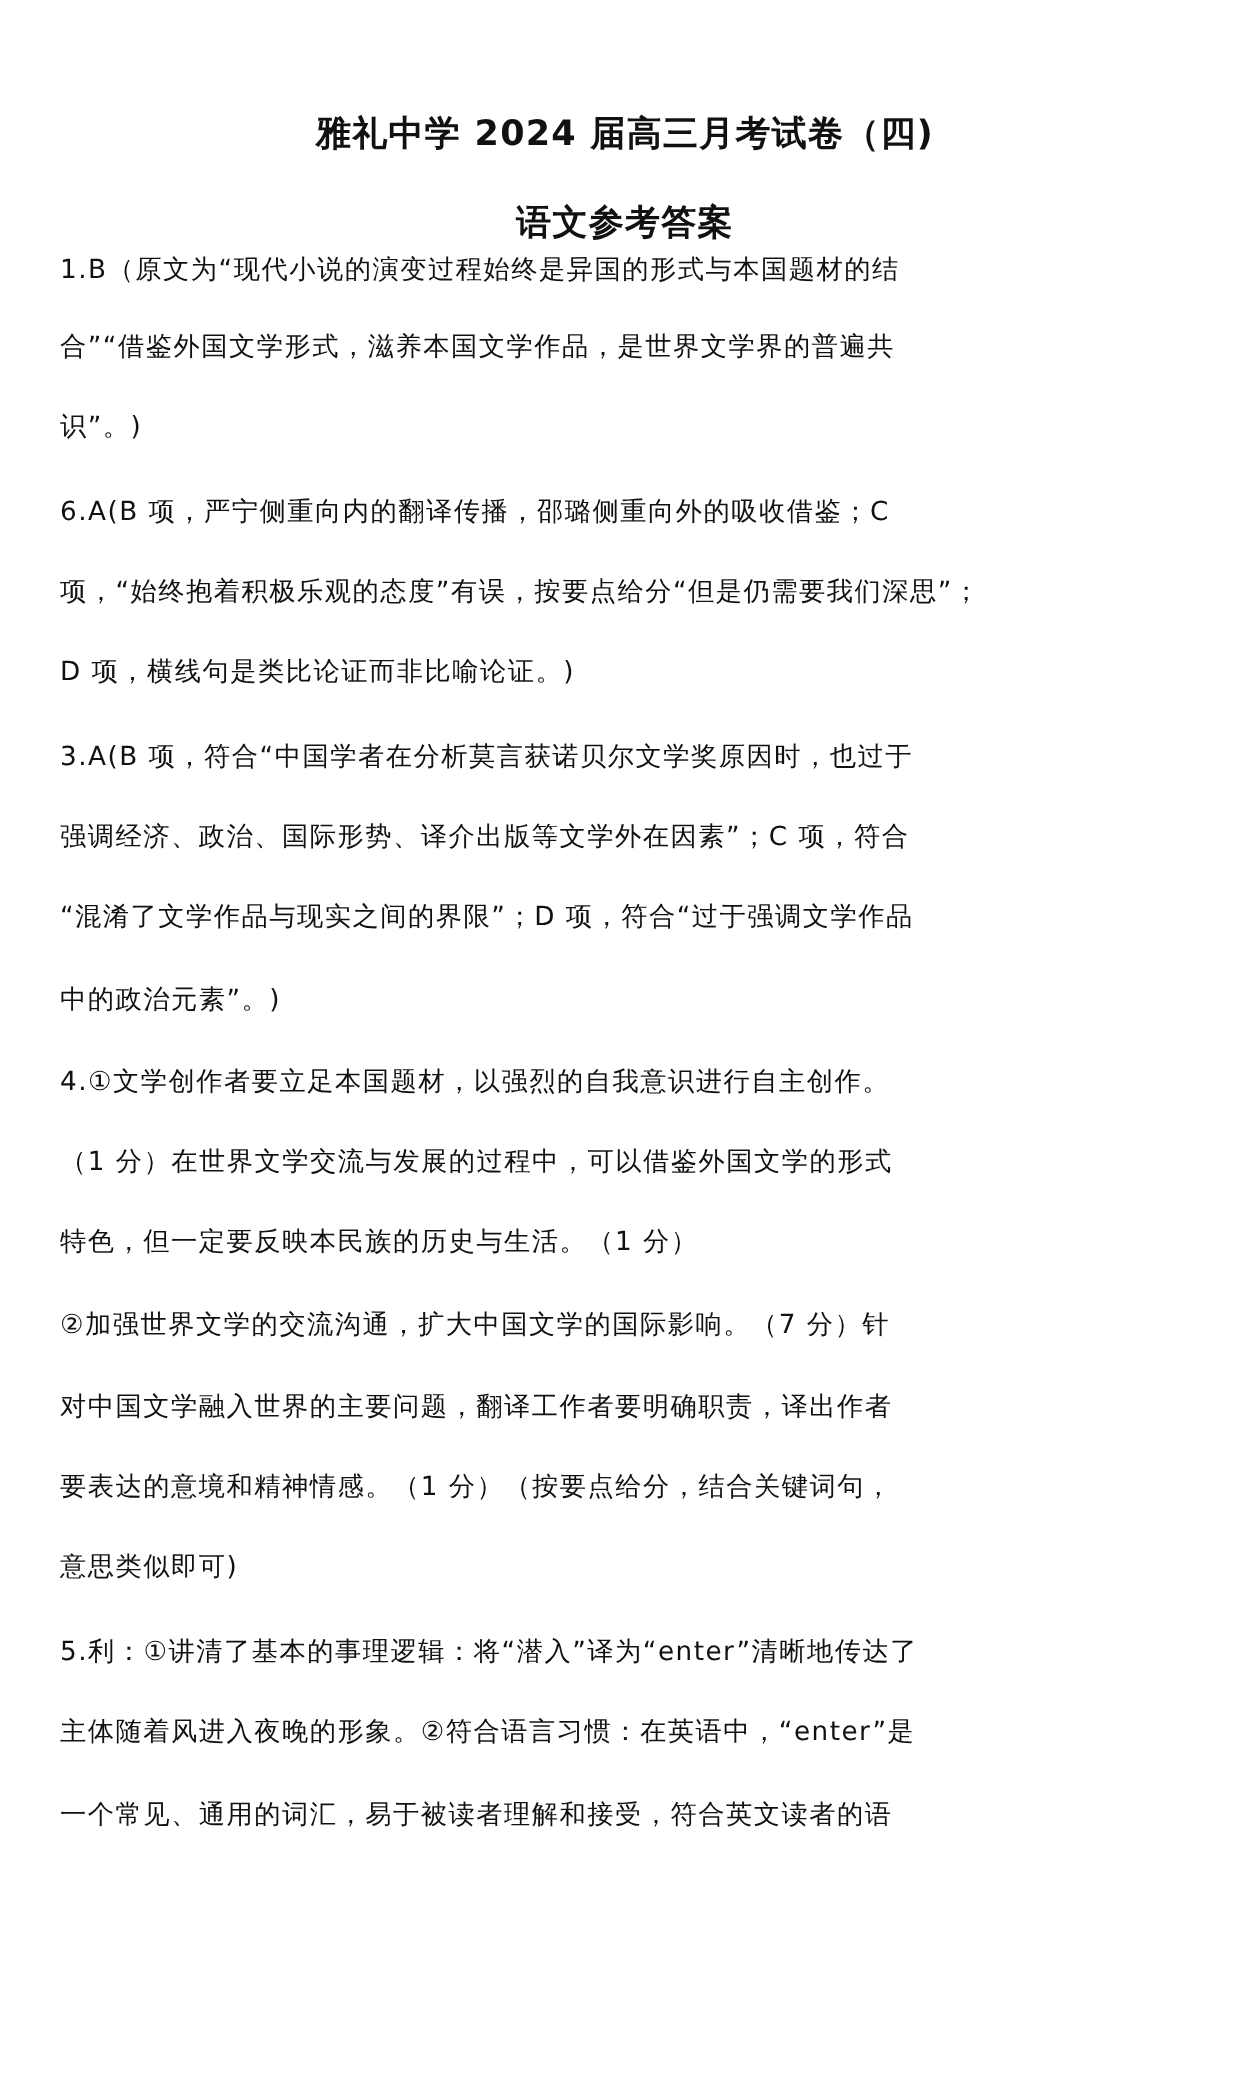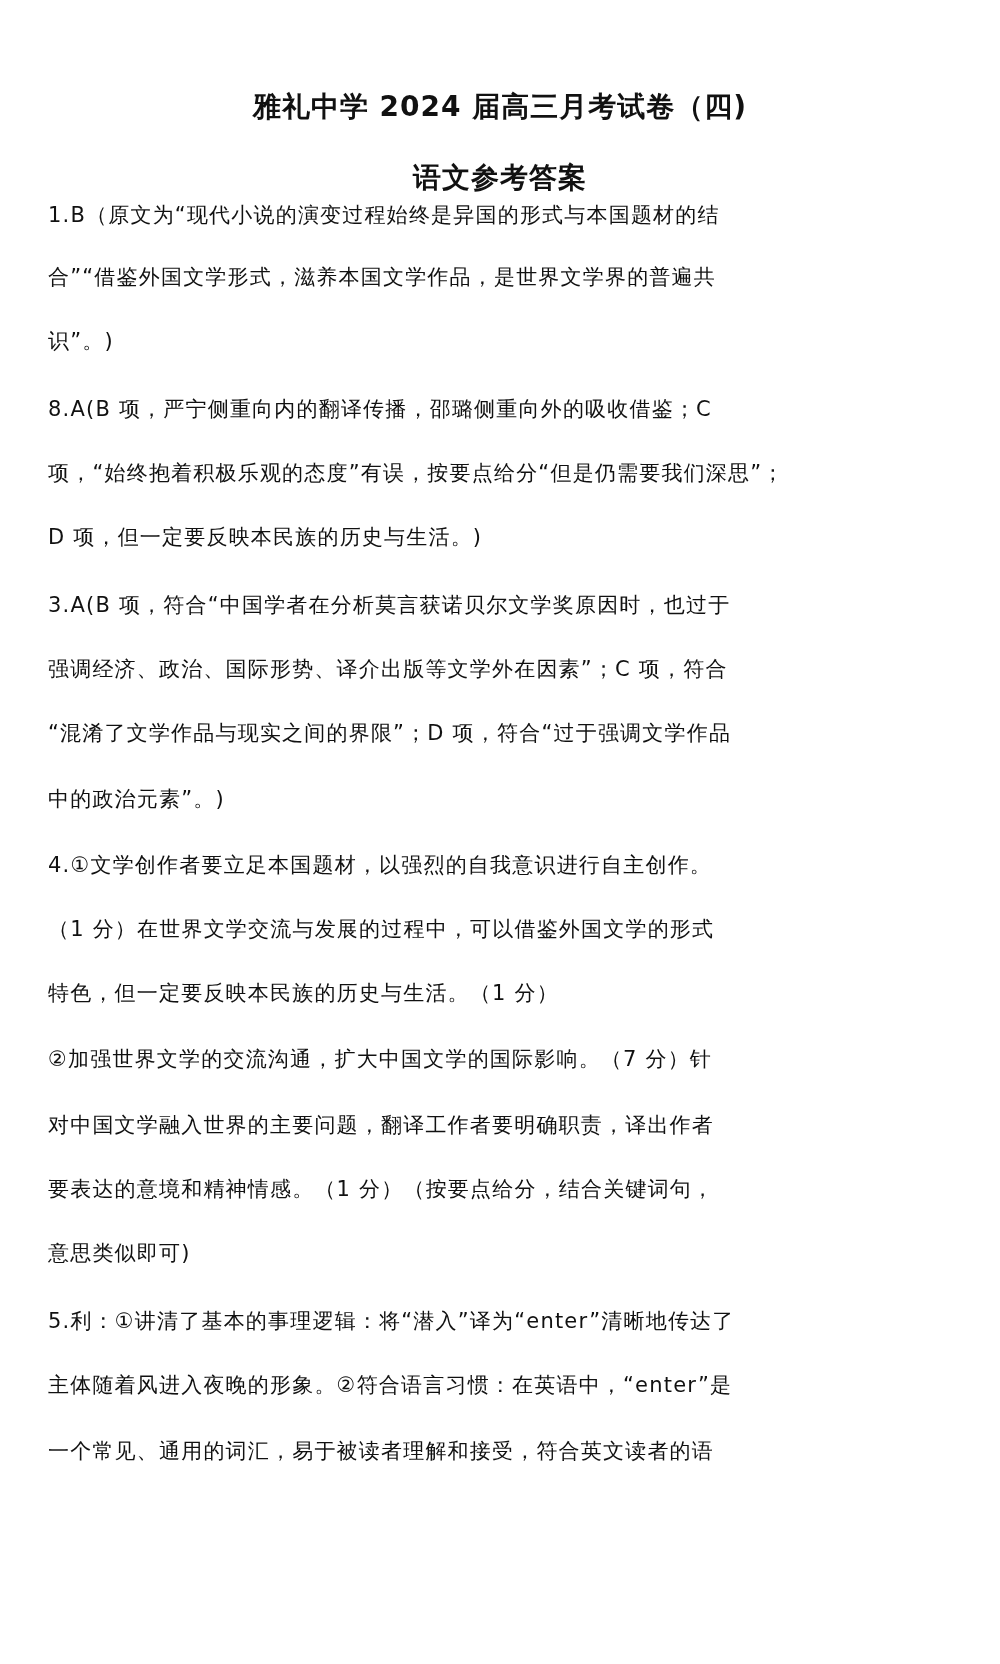--- a/index.html
+++ b/index.html
@@ -43,23 +43,23 @@
   <div class="title" id="main-title">雅礼中学 2024 届高三月考试卷（四)</div>
   <div class="title" id="sub-title">语文参考答案</div>
 
   <div>
     <div class="line" style="top:198px">1.B（原文为“现代小说的演变过程始终是异国的形式与本国题材的结</div>
     <div class="line" style="top:260px">合”“借鉴外国文学形式，滋养本国文学作品，是世界文学界的普遍共</div>
     <div class="line" style="top:324px">识”。)</div>
   </div>
 
   <div>
-    <div class="line" style="top:392px">8.A(B 项，严宁侧重向内的翻译传播，邵璐侧重向外的吸收借鉴；C</div>
+    <div class="line" style="top:392px">6.A(B 项，严宁侧重向内的翻译传播，邵璐侧重向外的吸收借鉴；C</div>
     <div class="line" style="top:456px">项，“始终抱着积极乐观的态度”有误，按要点给分“但是仍需要我们深思”；</div>
-    <div class="line" style="top:520px">D 项，但一定要反映本民族的历史与生活。)</div>
+    <div class="line" style="top:520px">D 项，横线句是类比论证而非比喻论证。)</div>
   </div>
 
   <div>
     <div class="line" style="top:588px">3.A(B 项，符合“中国学者在分析莫言获诺贝尔文学奖原因时，也过于</div>
     <div class="line" style="top:652px">强调经济、政治、国际形势、译介出版等文学外在因素”；C 项，符合</div>
     <div class="line" style="top:716px">“混淆了文学作品与现实之间的界限”；D 项，符合“过于强调文学作品</div>
     <div class="line" style="top:782px">中的政治元素”。)</div>
   </div>
 
   <div>

